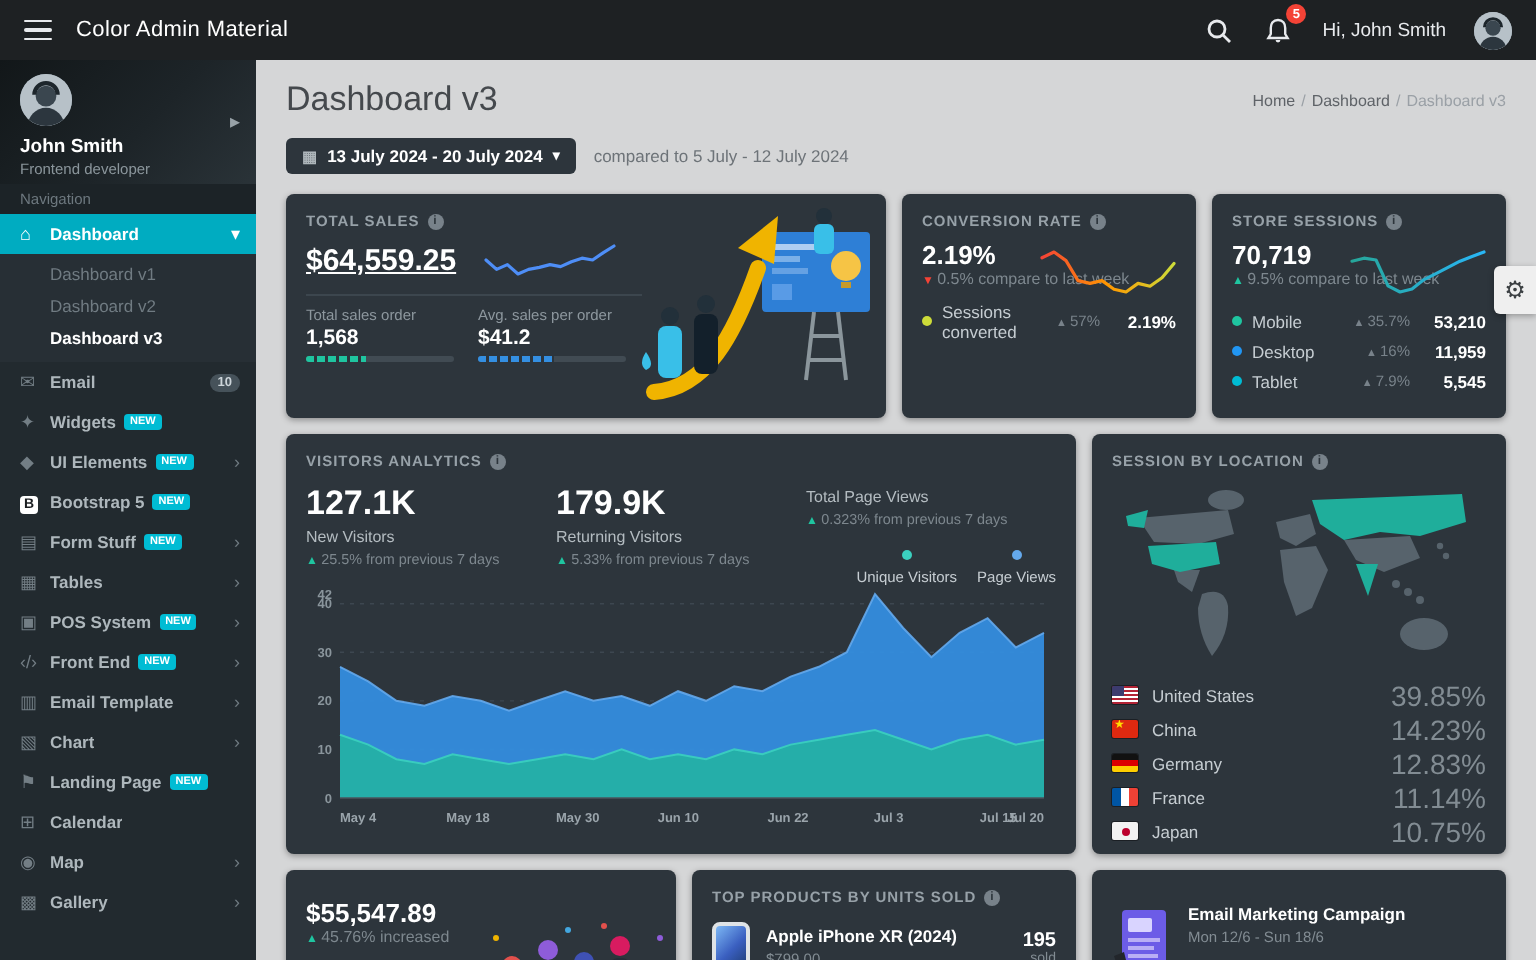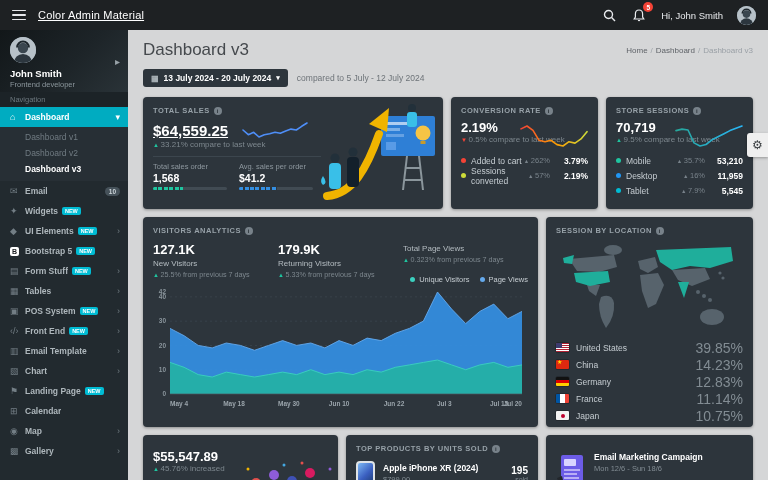--- a/index.html
+++ b/index.html
@@ -4,21 +4,21 @@
 <style>
   * { margin:0; padding:0; box-sizing:border-box; }
   html,body { width:768px; height:480px; overflow:hidden; background:#d5d6d7;
     font-family:"Liberation Sans", sans-serif; }
 
   
   .topbar { position:absolute; left:0; top:0; width:768px; height:30px; background:#1e2123;
     display:flex; align-items:center; padding:0 12px; z-index:50; }
   .hamburger { width:14px; display:flex; flex-direction:column; gap:3px; cursor:pointer; margin-right:12px; }
   .hamburger span { height:1.5px; background:#e8eaed; border-radius:1px; }
-  .brand { color:#fff; font-size:11px; letter-spacing:.2px;text-decoration:underline; }
+  .brand { color:#fff; font-size:11px; letter-spacing:.2px; }
   .topbar-right { margin-left:auto; display:flex; align-items:center; gap:14px; }
   .icon-btn { position:relative; width:16px; height:16px; display:flex; align-items:center; justify-content:center; cursor:pointer; }
   .noti-badge { position:absolute; top:-5px; right:-6px; min-width:10px; height:10px; border-radius:6px;
     background:#f44336; color:#fff; font-size:6.5px; font-weight:bold; display:flex; align-items:center; justify-content:center; padding:0 2px; }
   .greet { color:#e8eaed; font-size:9.5px; }
   .avatar-sm { width:19px; height:19px; border-radius:50%; overflow:hidden; background:#8fa0aa; }
 
   
   .sidebar { position:absolute; left:0; top:30px; width:128px; height:450px; background:#222a2f; overflow:hidden; }
   .profile { height:62px; background:linear-gradient(135deg,#121719 0%,#1d2428 55%,#2a3338 100%); padding:7px 10px 6px; position:relative; }
@@ -91,25 +91,25 @@
   .kpi-name { flex:1; font-size:8.5px; color:#c6cdd2; }
   .kpi-chg { font-size:7.5px; color:#78828a; margin-right:6px; }
   .kpi-chg::before { content:"▲ "; font-size:5.5px; color:#78828a; }
   .kpi-val { width:32px; text-align:right; font-size:8.5px; font-weight:bold; }
 
   
   .card.visitors { width:395px; height:210px; }
   .card.location { width:207px; height:210px; }
   .v-stats { display:flex; margin-top:7px; }
   .v-stat { width:128px; }
-  .v-stat .v-val { font-size:13px; font-weight:bold; }
+  .v-stat .v-val { font-size:17px; font-weight:bold; }
   .v-stat .v-lbl { font-size:8px; color:#b4bcc1; margin-top:2px; }
   .v-stat .v-chg { margin-top:2px; font-size:7.2px; }
   .legend { position:absolute; right:10px; top:58px; display:flex; gap:10px; }
-  .legend-item { display:flex; align-items:center; gap:4px; font-size:7.5px; color:#c6cdd2; cursor:pointer; }
+  .legend-item { display:flex; align-items:center; gap:4px; font-size:7.5px; color:#c6cdd2; cursor:pointer;flex-direction:column; }
   .legend-dot { width:5px; height:5px; border-radius:50%; }
   .chart-wrap { margin-top:6px; }
   .map-svg { display:block; margin:6px auto 2px; }
   .country-row { display:flex; align-items:center; gap:7px; height:17px; }
   .flag { width:13px; height:9px; border-radius:1px; position:relative; overflow:hidden; flex:none; box-shadow:0 0 0 .5px rgba(0,0,0,.4); }
   .flag.us { background:repeating-linear-gradient(180deg,#b22234 0 1px,#fff 1px 2px); }
   .flag.us::after { content:""; position:absolute; left:0; top:0; width:6px; height:5px; background:#3c3b6e; }
   .flag.cn { background:#de2910; }
   .flag.cn::after { content:"★"; position:absolute; left:1px; top:-2px; color:#ffde00; font-size:6px; }
   .flag.de { background:linear-gradient(180deg,#111 0 33%,#d00 33% 66%,#ffce00 66% 100%); }
@@ -298,21 +298,20 @@
       <div class="card-title">
           <span>TOTAL SALES</span>
           <span class="info-dot"></span>
         </div>
       <div class="amount-row">
         <span class="big-amount">$64,559.25</span>
         <svg id="spark-sales" class="spark" width="66" height="20">
             <polyline points="1.0,10.0 6.3,14.7 11.7,12.3 17.0,17.0 22.3,14.7 27.7,13.7 33.0,12.3 38.3,13.3 43.7,10.9 49.0,9.1 54.3,10.0 59.7,6.3 65.0,3.0" fill="none" stroke="#4e8ef7" stroke-width="1.6" stroke-linecap="round" stroke-linejoin="round"></polyline>
           </svg>
       </div>
-      <div class="chg up">33.21% compare to last week</div>
       <div class="ts-divider"></div>
       <div class="ts-stats">
         <div class="ts-stat">
           <div class="lbl">Total sales order</div>
           <div class="val">1,568</div>
           <div class="bar-track">
               <div class="bar-fill green" id="ts-bar-0" style="width: 40%;"></div>
             </div>
         </div>
         <div class="ts-stat">
@@ -358,26 +357,20 @@
           <defs>
             <linearGradient id="sg0" x1="0" x2="1" y1="0" y2="0">
               <stop offset="0%" stop-color="#f44336"></stop>
               <stop offset="50%" stop-color="#ff9800"></stop>
               <stop offset="100%" stop-color="#cddc39"></stop>
             </linearGradient>
           </defs>
           <polyline points="1.0,5.9 7.0,3.0 13.0,7.3 19.0,17.3 25.0,18.7 31.0,17.3 37.0,21.6 43.0,23.0 49.0,18.7 55.0,20.1 61.0,15.9 67.0,8.7" fill="none" stroke="url(#sg0)" stroke-width="1.6" stroke-linecap="round" stroke-linejoin="round"></polyline>
         </svg>
       <div class="kpi-rows" id="conv-rows">
-          <div class="kpi-row">
-            <span class="kpi-dot" style="background: rgb(244, 67, 54);"></span>
-            <span class="kpi-name">Added to cart</span>
-            <span class="kpi-chg">262%</span>
-            <span class="kpi-val">3.79%</span>
-          </div>
           <div class="kpi-row">
             <span class="kpi-dot" style="background: rgb(205, 220, 57);"></span>
             <span class="kpi-name">Sessions converted</span>
             <span class="kpi-chg">57%</span>
             <span class="kpi-val">2.19%</span>
           </div>
         </div>
     </section>
 
     <section class="card kpi">

